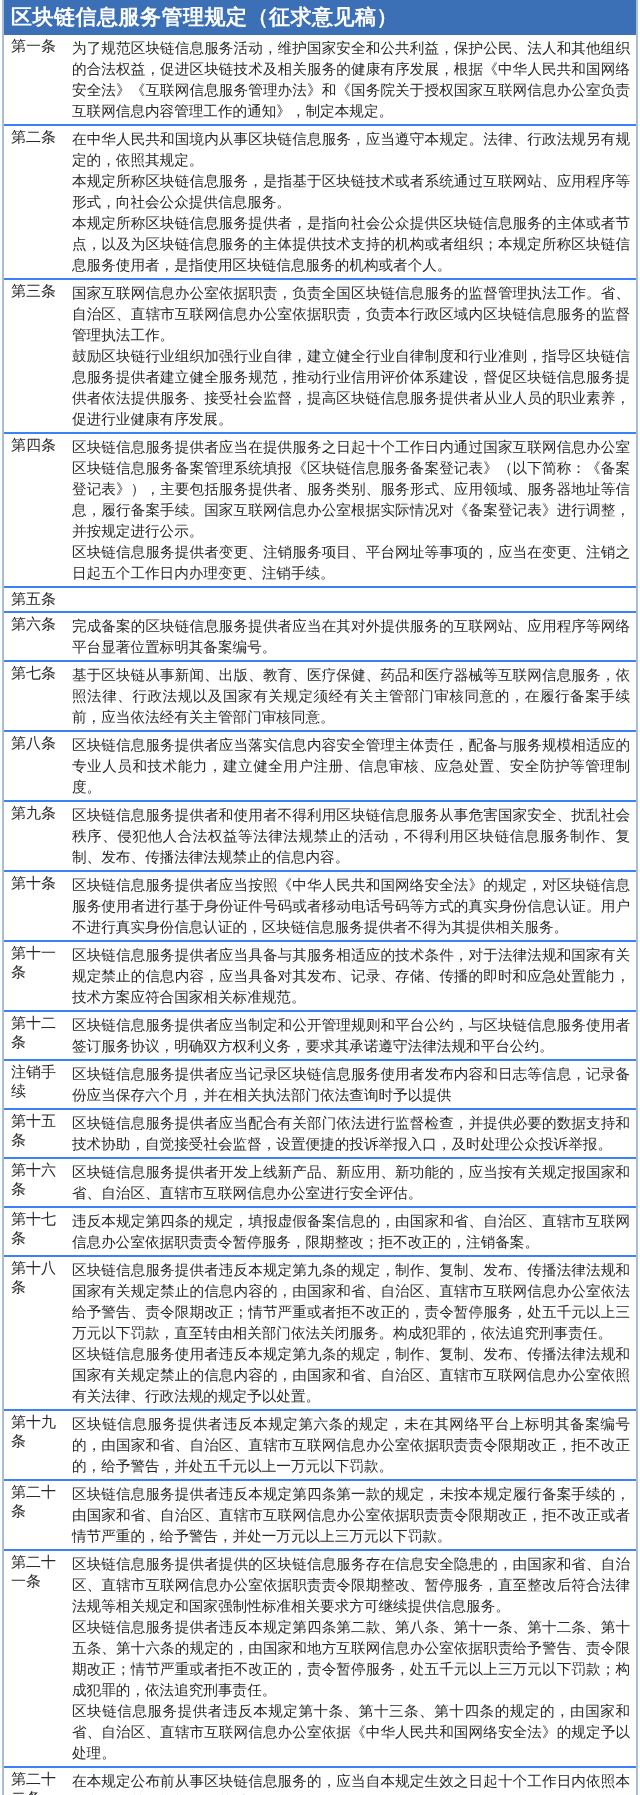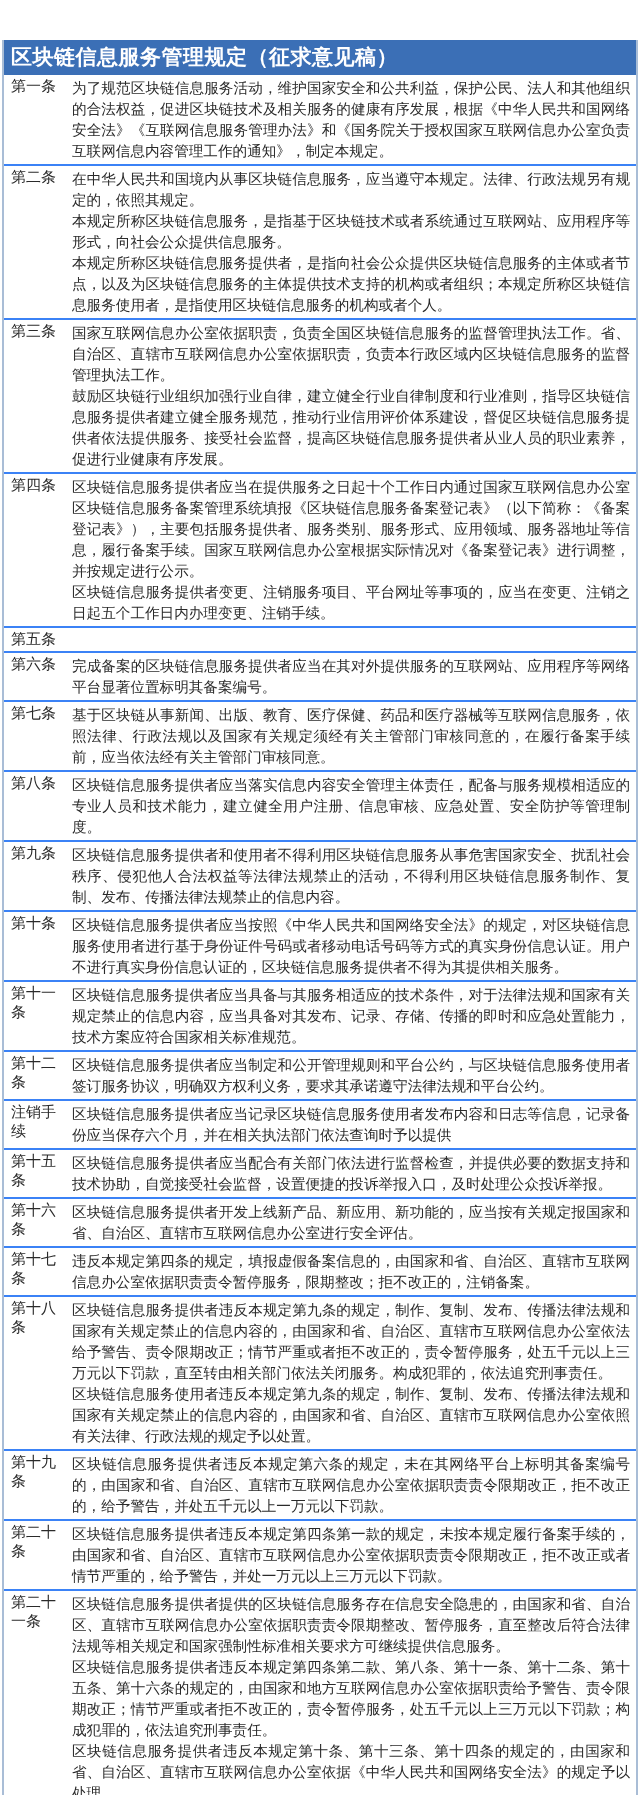--- a/index.html
+++ b/index.html
@@ -25,21 +25,20 @@
       height: 35px;
       background: #3b6fb6;
       color: #ffffff;
       font-weight: bold;
       font-size: 21px;
       line-height: 35px;
       padding-left: 7px;
       letter-spacing: 0.5px;
       white-space: nowrap;
       overflow: hidden;
-      margin-top: 40px;
     }
     .row {
       display: flex;
       border-top: 2px solid #3b82f6;
       padding: 2px 0 3px 0;
     }
     .row:first-of-type { border-top: none; border-radius: 29px; }
     .label {
       width: 68px;
       flex: 0 0 68px;

